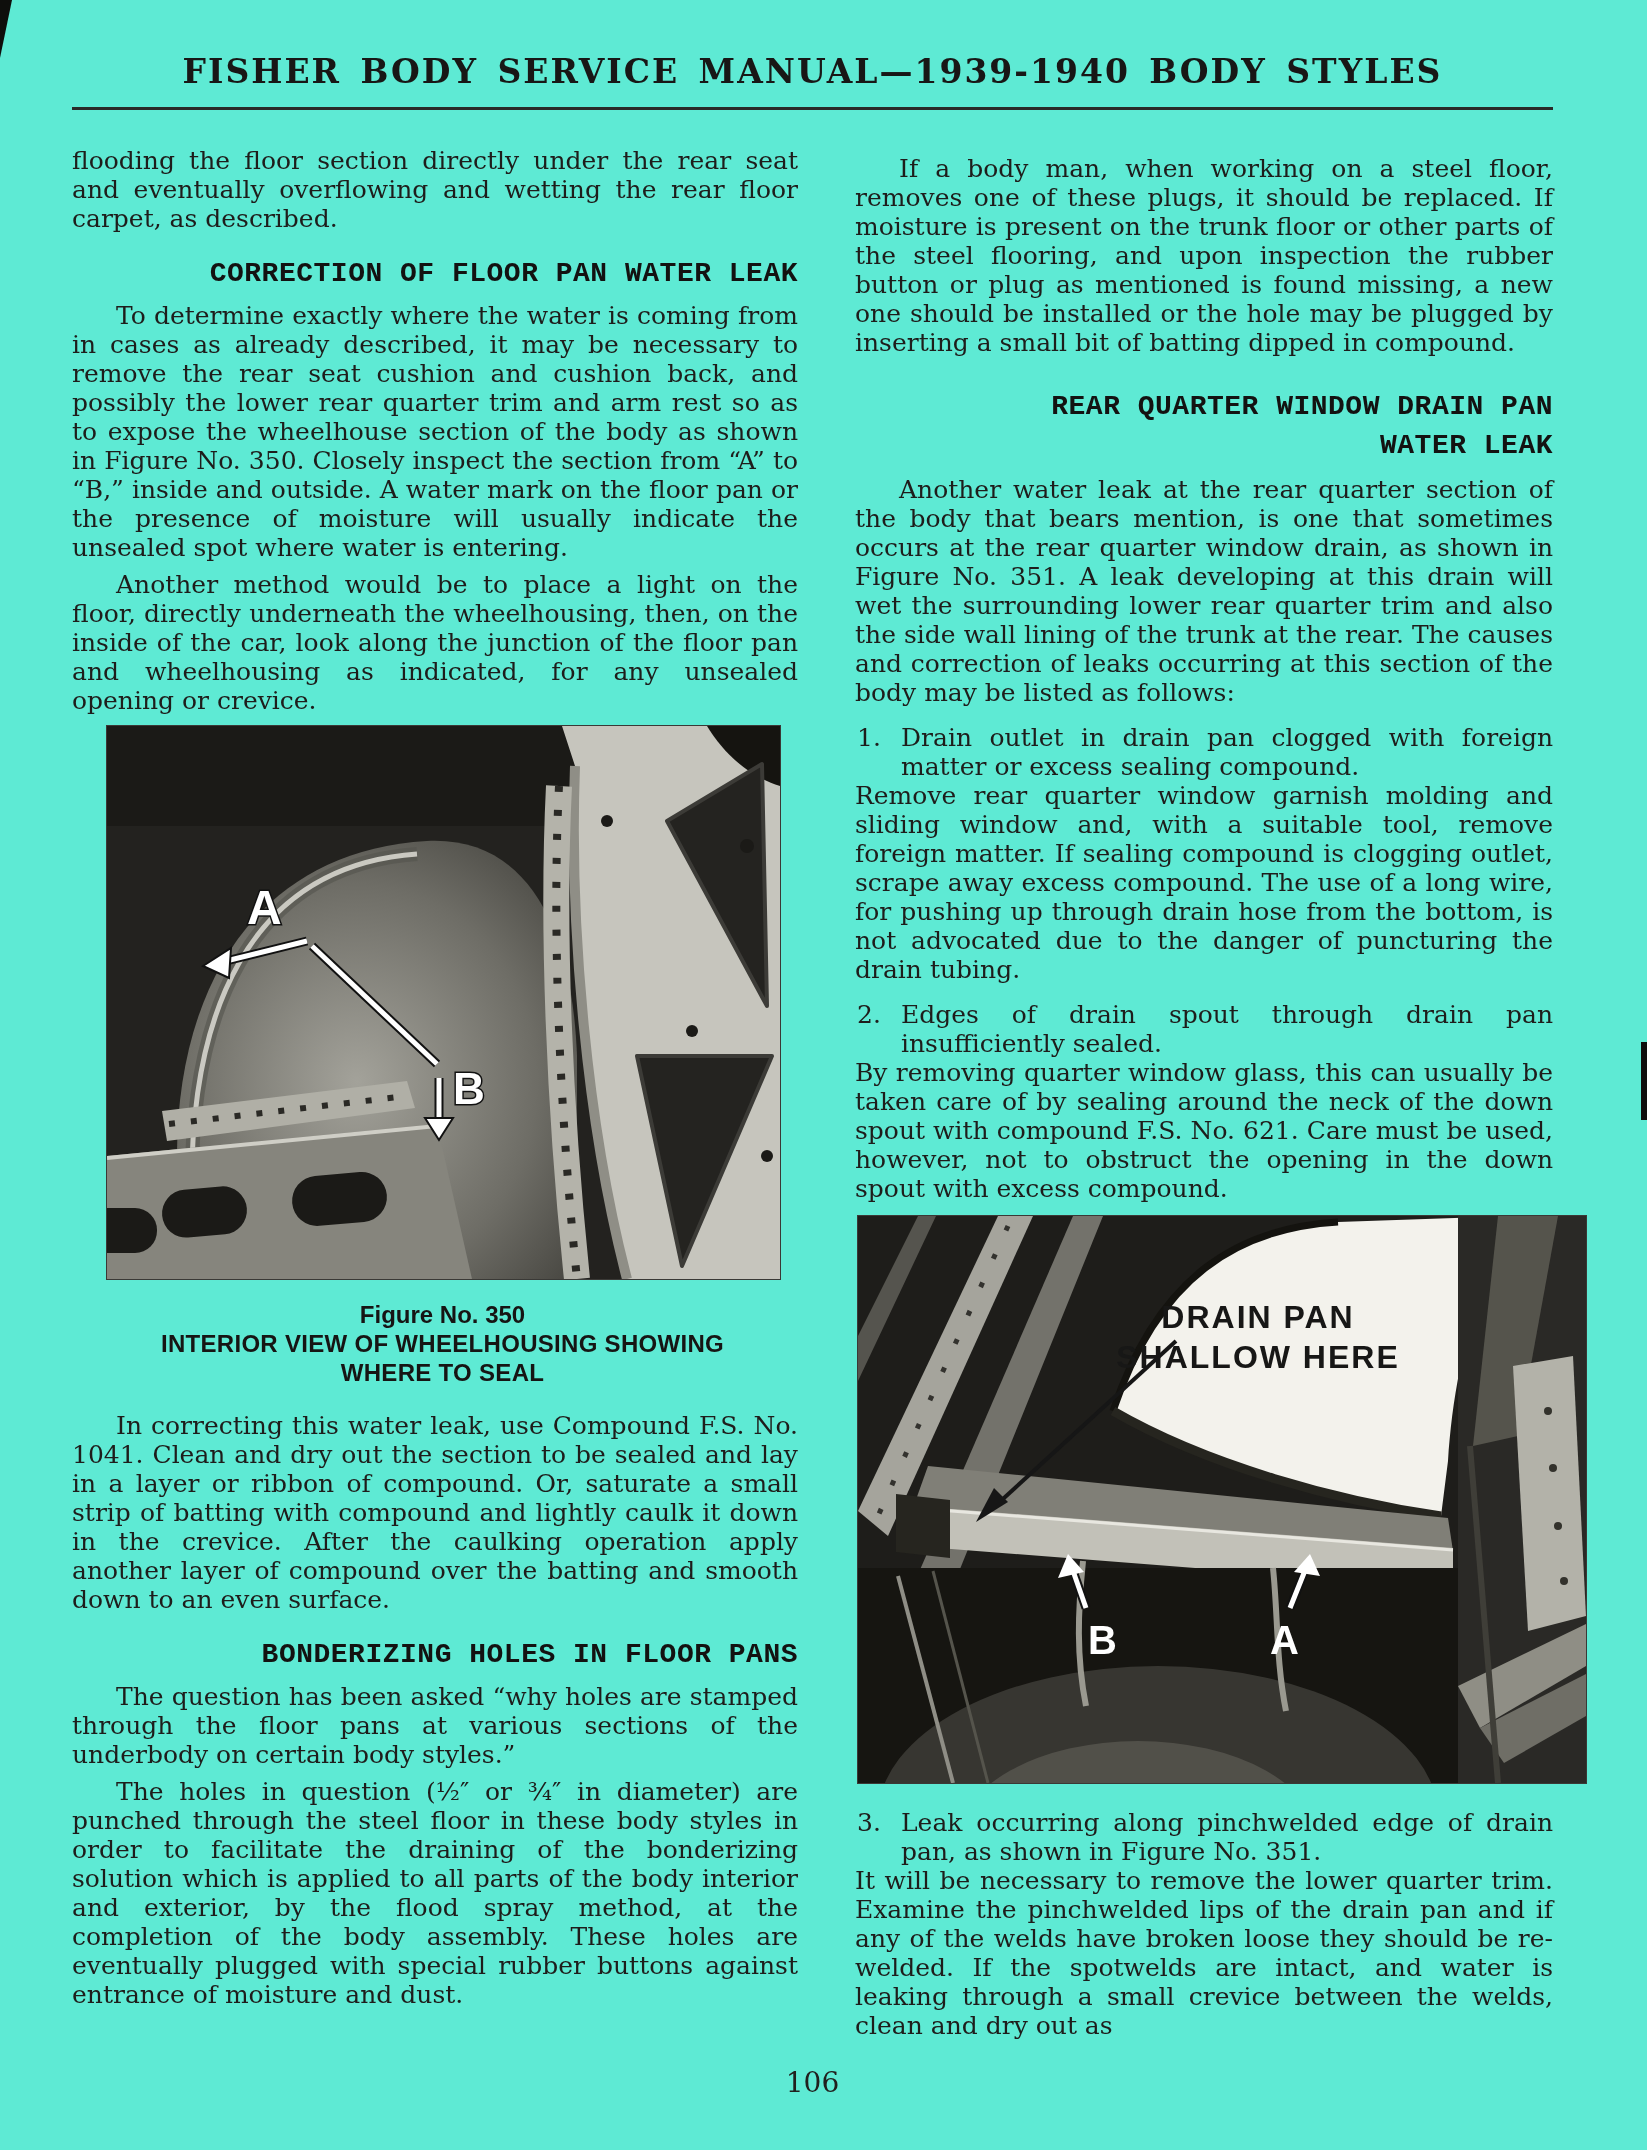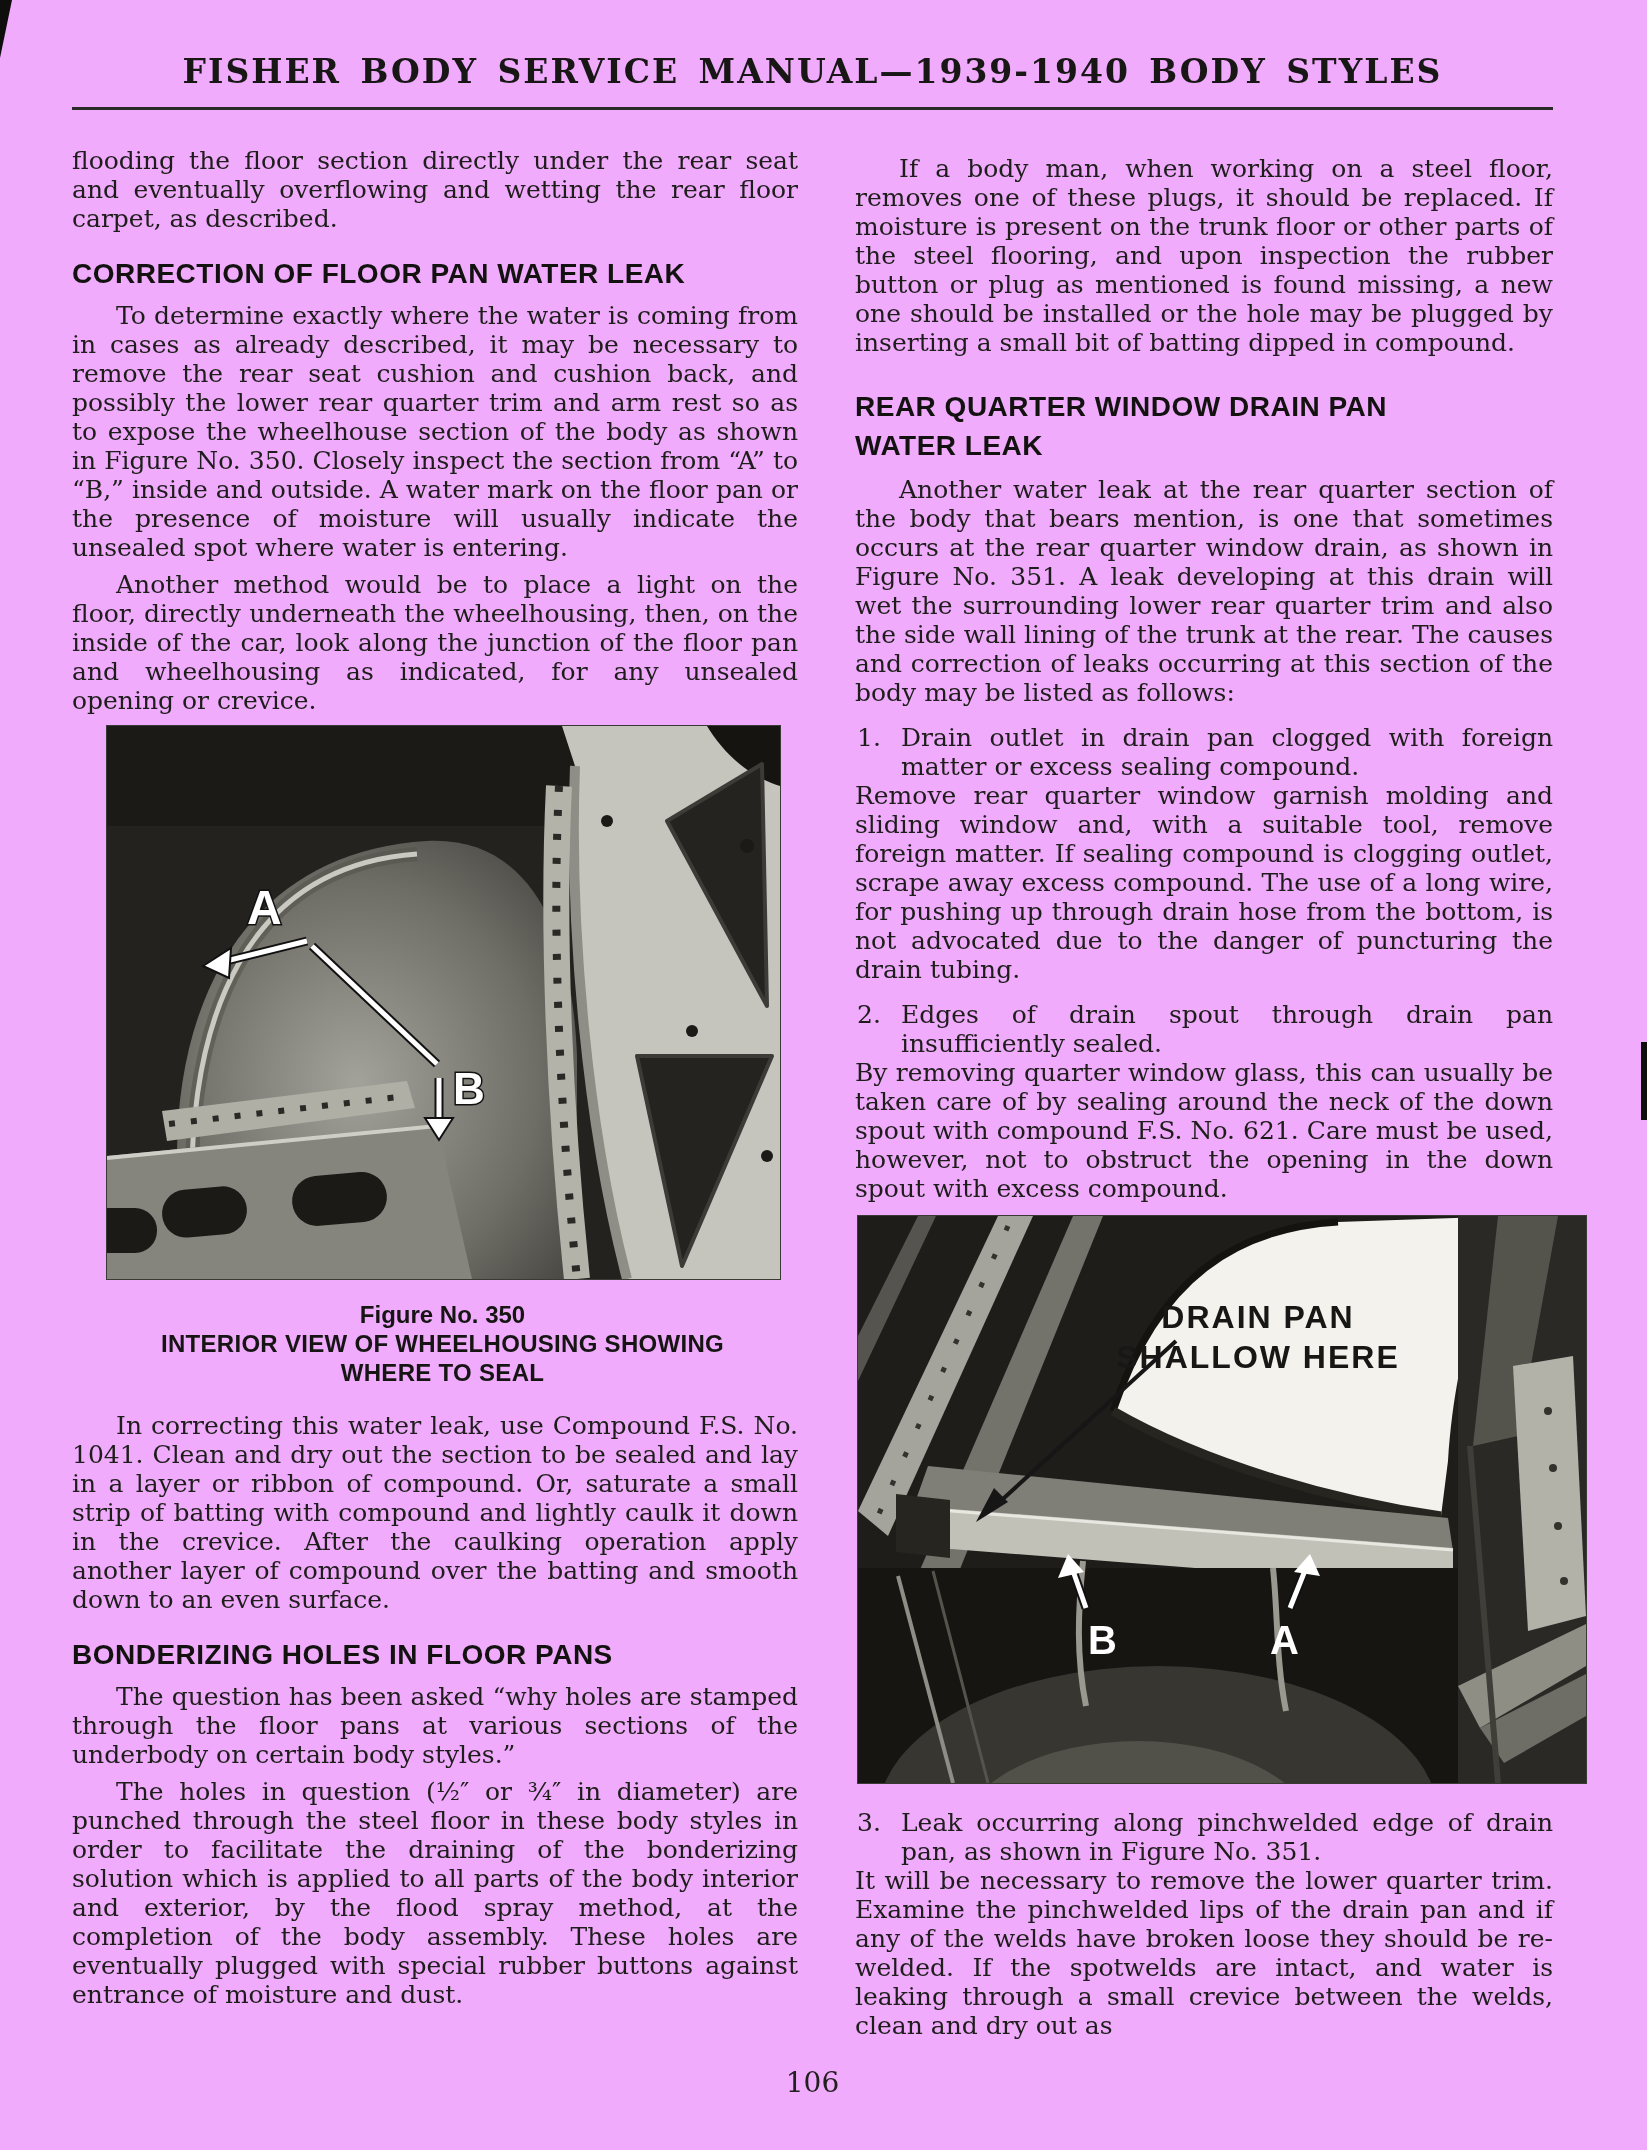--- a/index.html
+++ b/index.html
@@ -1,19 +1,19 @@
 <!DOCTYPE html>
 <html><head>
 <meta charset="utf-8">
 <style>
   html,body { margin:0; padding:0; background:#888; }
   .page {
     position:relative;
     width:1647px; height:2150px;
-    background:#f0abfc;
+    background:#5eead4;
     font-family:"DejaVu Serif", serif;
     color:#1e1d1b;
     overflow:hidden;
   }
   .masthead {
     position:absolute; top:52px; left:72px; width:1481px;
     text-align:center;
     font-family:"DejaVu Serif", serif;
     font-weight:bold;
     font-size:33px;
@@ -27,22 +27,22 @@
   }
   .col { position:absolute; top:146px; font-size:25px; line-height:29px; }
   .col-left  { left:72px;  width:726px; }
   .col-right { left:855px; width:698px; }
   p.body-par { margin:0; text-align:justify; }
   p.body-par.indent { text-indent:44px;margin-top:8px; }
   .gap-s { margin-top:8px !important; }
   .gap-l { margin-top:24px !important; }
   h2.sec-heading {
     margin:24px 0 10px 0;
-    text-align:left;
-    font-family:Liberation Sans, sans-serif;
+    text-align:right;
+    font-family:Liberation Mono, monospace;
     font-weight:bold;
     font-size:28px;
     letter-spacing:0.5px;
     color:#131211;
     line-height:34px;
   }
   h2.sec-heading.two-line { line-height:39px; margin-top:30px; }
   .figure-wrap { position:relative; }
   .fig350-wrap { margin:10px 0 0 34px; width:673px; }
   .fig351-wrap { margin:12px 0 0 2px; width:728px; }

